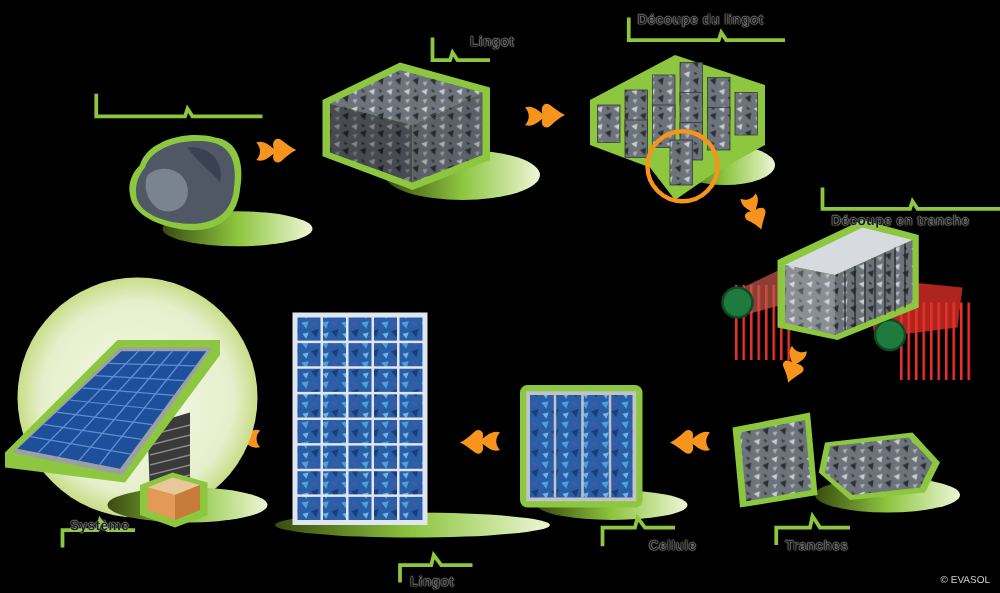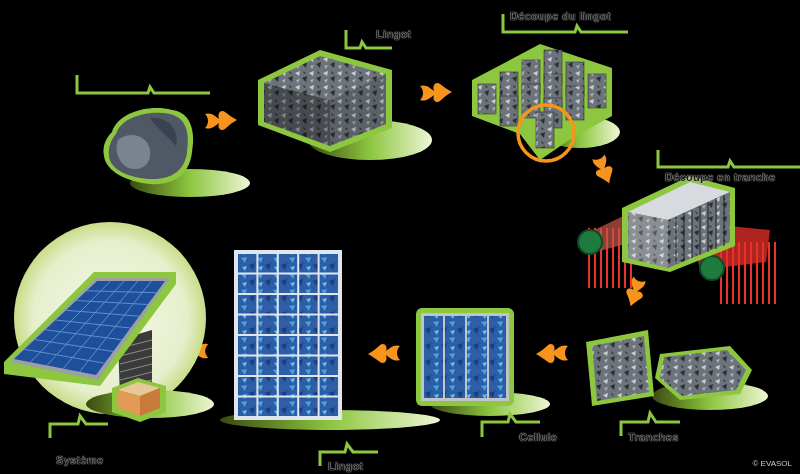--- a/index.html
+++ b/index.html
@@ -254,15 +254,15 @@
     <path d="M50 438 L50 424 L78 424 L80 416 L86 424 L108 424" stroke="#8dc63f" stroke-width="3" fill="none"></path>
   </g>
 </svg>
 
   <div class="label" style="left:352px;top:28px;margin-left:24px;">Lingot</div>
   <div class="label" style="left:510px;top:10px;">Découpe du lingot</div>
   <div class="label" style="left:665px;top:148px;margin-top:23px;">Découpe en tranche</div>
   <div class="label" style="left:628px;top:431px;">Tranches</div>
   <div class="label" style="left:505px;top:431px;margin-left:14px;">Cellule</div>
   <div class="label" style="left:328px;top:460px;">Lingot</div>
-  <div class="label" style="left:56px;top:454px;">Système</div>
+  <div class="label" style="left:56px;top:415px;">Système</div>
   <div class="credit">© EVASOL</div>
 </div>
 
 </body></html>

